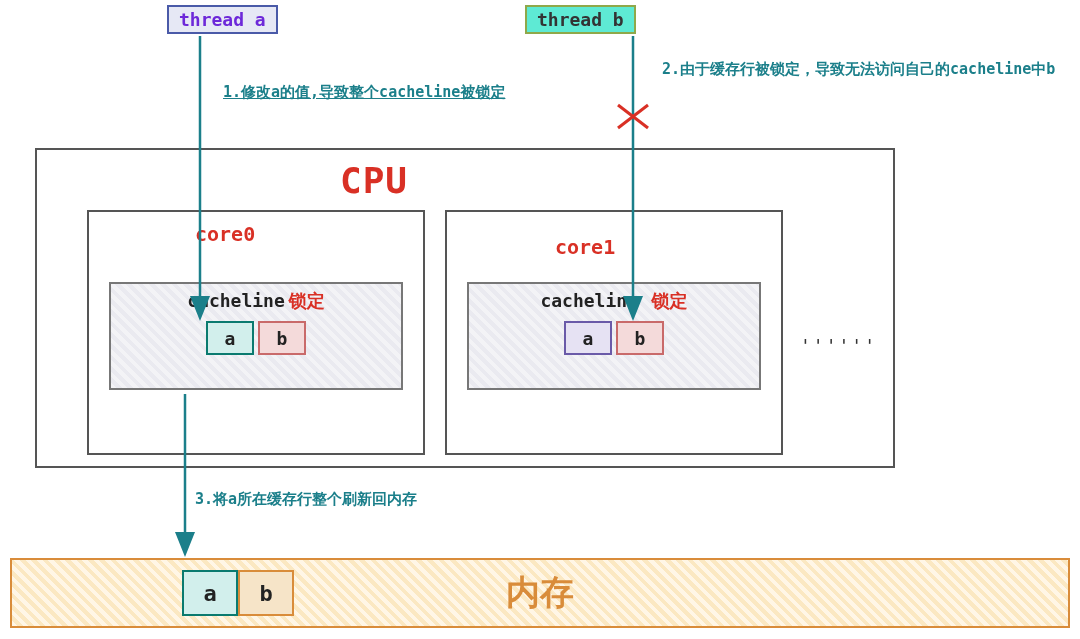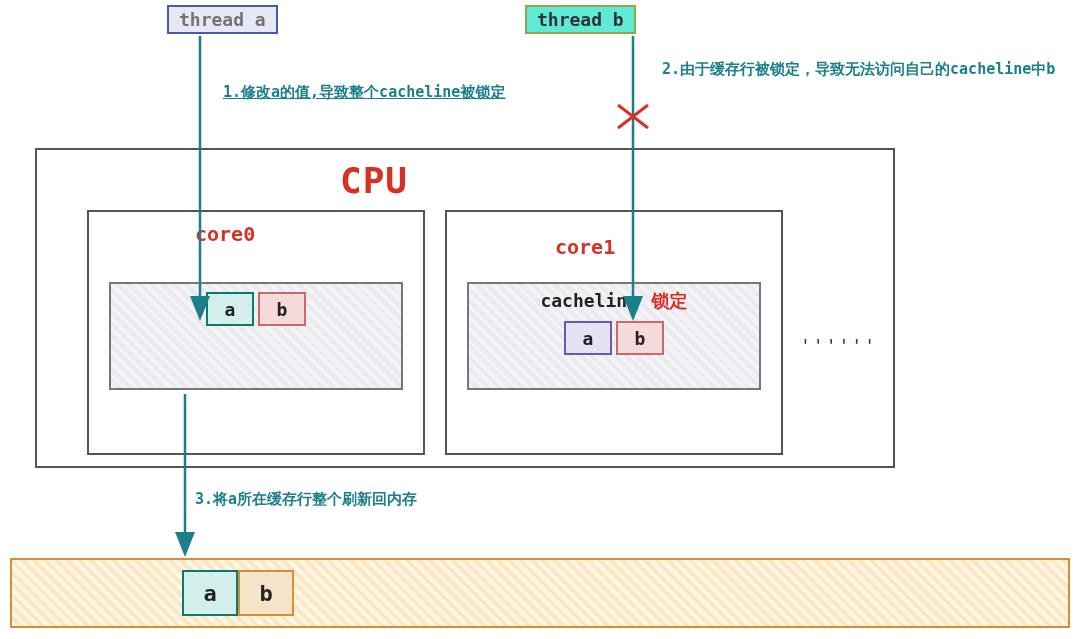--- a/index.html
+++ b/index.html
@@ -13,21 +13,21 @@
     background: #fff;
     overflow: hidden;
   }
   .thread-box {
     position: absolute;
     border: 2px solid;
     padding: 2px 10px;
     font-size: 18px;
     font-weight: bold;
   }
-  .thread-a { border-color: #4a5aa8; background: #e6e8f5; color: #737373; }
+  .thread-a { border-color: #4a5aa8; background: #e6e8f5; color: #6d28d9; }
   .thread-b { border-color: #8fa84a; background: #5eead4; color: #333; }
 
   .cpu-box {
     position: absolute;
     border: 2px solid #555;
     background: transparent;
   }
   .cpu-label {
     position: absolute;
     color: #d93025;
@@ -152,20 +152,23 @@
   <span>thread b</span>
 </div>
 
 <div class="cpu-box" style="left:35px; top:148px; width:860px; height:320px;"></div>
 <div class="cpu-label" style="left:340px; top:160px;">CPU</div>
 
 <div class="core-box" style="left:87px; top:210px; width:338px; height:245px;"></div>
 <div class="core-label" style="left:195px; top:222px;">core0</div>
 
 <div class="cacheline-box" style="left:109px; top:282px; width:294px; height:108px;">
+  <div>
+    <span class="cacheline-label">cacheline</span><span class="lock-label">锁定</span>
+  </div>
   <div class="cell-row">
     <div class="cell cell-a-teal">
       <span>a</span>
     </div>
     <div class="cell cell-b">
       <span>b</span>
     </div>
   </div>
 </div>
 
@@ -191,20 +194,21 @@
 
 <div class="memory-box" style="left:10px; top:558px; width:1060px; height:70px;">
   <div class="mem-cells">
     <div class="cell cell-a-teal">
       <span>a</span>
     </div>
     <div class="cell cell-b-orange">
       <span>b</span>
     </div>
   </div>
+  <div class="memory-label">内存</div>
 </div>
 
 <div class="annotation" style="left:223px; top:83px;text-decoration:underline;">1.修改a的值,导致整个cacheline被锁定</div>
 <div class="annotation" style="left:662px; top:60px;">2.由于缓存行被锁定，导致无法访问自己的cacheline中b</div>
 <div class="annotation" style="left:195px; top:490px;">3.将a所在缓存行整个刷新回内存</div>
 
 <svg class="overlay">
   <defs>
     <marker id="arrowhead" markerWidth="10" markerHeight="8" refX="8" refY="4" orient="auto">
       <polygon points="0 0, 10 4, 0 8" fill="#1b7f8a"></polygon>

